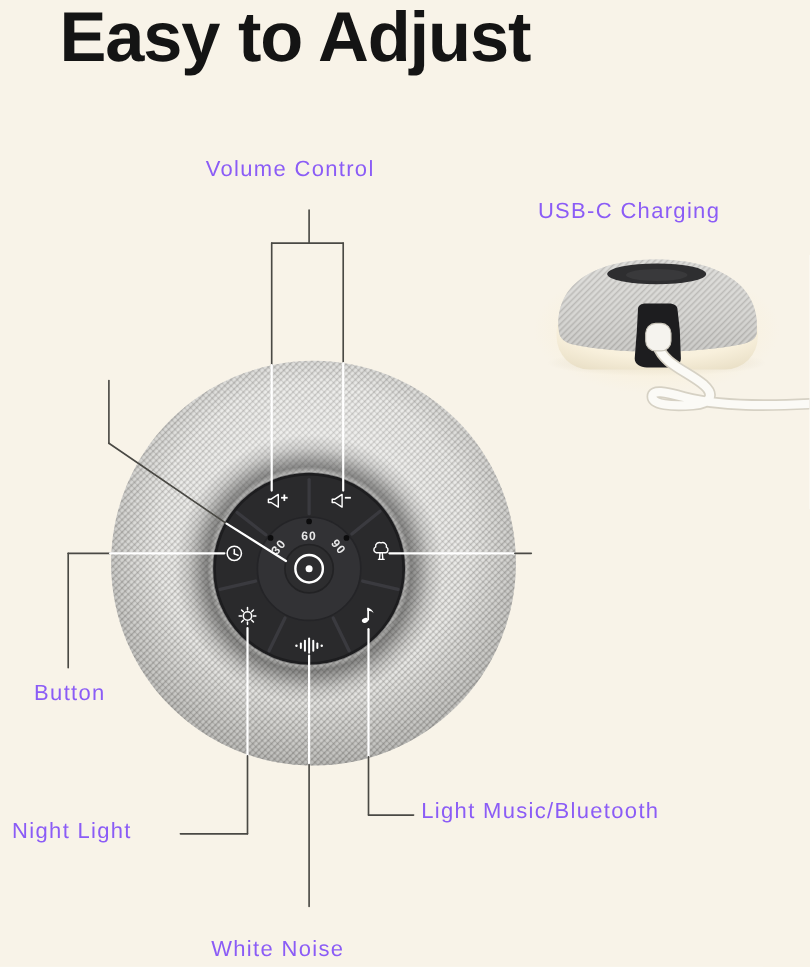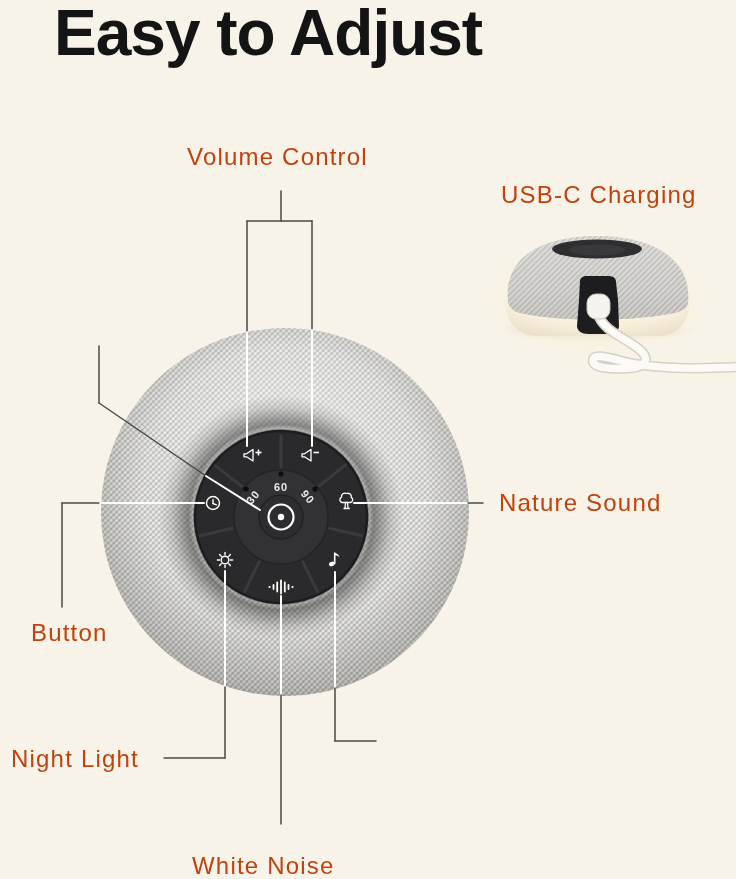--- a/index.html
+++ b/index.html
@@ -10,25 +10,25 @@
     overflow:hidden;
     font-family:"Liberation Sans",sans-serif;
   }
   .title{
     position:absolute;left:54px;top:2px;
     font-size:64px;line-height:62px;font-weight:bold;
     letter-spacing:-1px;color:#141414;white-space:nowrap;
   }
   .lbl{
     position:absolute;
-    font-weight:300;font-size:24px;line-height:1.15;
-    letter-spacing:1.2px;color:#c2410c;white-space:nowrap;
+    font-weight:300;font-size:20px;line-height:1.15;
+    letter-spacing:1.2px;color:#8b5cf6;white-space:nowrap;
   }
   .lbl-volume{left:187px;top:143px;}
-  .lbl-usbc{left:489px;top:181px;margin-left:12px;}
+  .lbl-usbc{left:489px;top:181px;}
   .lbl-power{left:4px;top:299px;}
   .lbl-nature{left:499px;top:489px;}
   .lbl-timer{left:31px;top:619px;}
   .lbl-nightlight{left:11px;top:745px;text-align:right;}
   .lbl-music{left:383px;top:727px;}
   .lbl-whitenoise{left:192px;top:852px;}
   svg.art{position:absolute;left:0;top:0;}
   .dial-num{font-family:"Liberation Sans",sans-serif;font-size:11px;font-weight:bold;fill:#e9e9e9;letter-spacing:1px;}
 </style>
 </head>
@@ -231,18 +231,18 @@
         <line x1="335" y1="572" x2="335" y2="688" stroke="#ffffff" stroke-width="2"></line>
         <line x1="335" y1="688" x2="335" y2="741" stroke="#4a4944" stroke-width="1.5"></line>
         <line x1="335" y1="741" x2="376" y2="741" stroke="#4a4944" stroke-width="1.5"></line>
       </g>
     </g>
   </svg>
 
   <div class="title">Easy to Adjust</div>
   <div class="lbl lbl-volume">Volume Control</div>
   <div class="lbl lbl-usbc">USB-C Charging</div>
-  <div class="lbl lbl-nature">Nature Sound</div>
   <div class="lbl lbl-timer">Button</div>
   <div class="lbl lbl-nightlight">Night Light</div>
+  <div class="lbl lbl-music">Light Music/Bluetooth</div>
   <div class="lbl lbl-whitenoise">White Noise</div>
 
 </div>
 
 </body></html>

